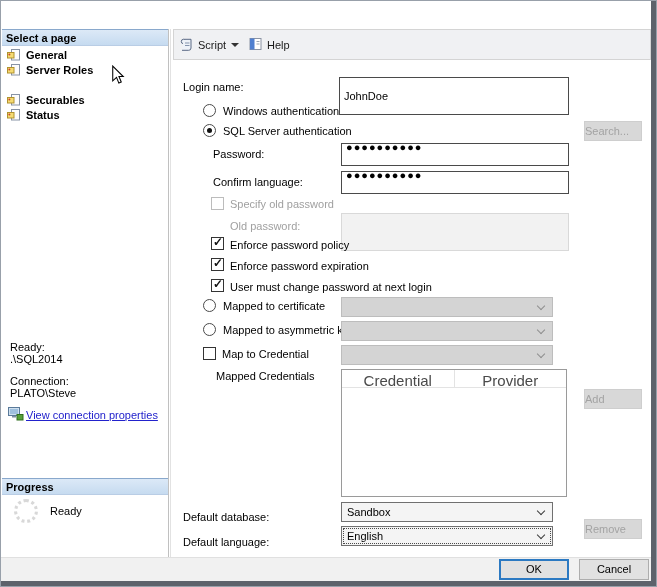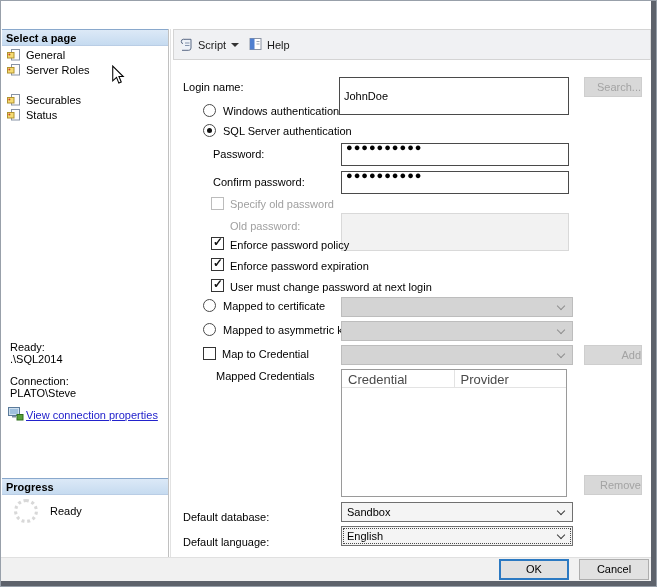--- a/index.html
+++ b/index.html
@@ -8,55 +8,55 @@
            border: 1px solid #98a0aa; overflow: hidden; }
   .abs { position: absolute; }
   .lbl { position: absolute; font-size: 11px; color: #000; white-space: nowrap; line-height: 13px; }
   .lbl.dis { color: #a0a0a0; }
   .tb { position: absolute; height: 20px; border: 1px solid #4a4a4a; background: #fff;
         font-size: 11px; font-family: inherit; padding: 18px 4px; color:#000; }
   .tb.pw { font-size: 11px; letter-spacing: 1px; padding-top: 3px; }
   .tb.dis { background: #f2f2f2; border-color: #d9d9d9; }
   .btn-gray { position: absolute; width: 58px; height: 20px; background: #d8d8d8;
               border: 1px solid #cecece; color: #a3a3a3; font-size: 11px;
-              text-align: right; line-height: 18px; }
-  .combo { position: absolute; width: 232px; height: 20px; background: #d4d4d4; border: 1px solid #bdbdbd; }
+              text-align: left; line-height: 18px; margin-top: 44px; }
+  .combo { position: absolute; width: 212px; height: 20px; background: #d4d4d4; border: 1px solid #bdbdbd; }
   .combo.en { background: #f4f4f4; border-color: #707070; }
   .combo.focus { outline: 1px dotted #4a4a4a; outline-offset: -3px; }
   .chev { position: absolute; right: 8px; top: 5px; width: 6px; height: 6px;
           border-right: 1px solid #8f8f8f; border-bottom: 1px solid #8f8f8f; transform: rotate(45deg); }
   .combo.en .chev { border-color: #3c3c3c; }
   .combo .val { position: absolute; left: 5px; top: 3px; font-size: 11px; color: #000; }
   .cb { position: absolute; width: 13px; height: 13px; background: #fff; border: 1px solid #333; }
   .cb.dis { border-color: #bcbcbc; }
   .cb .mark { position: absolute; left: 1px; top: -3px; font-size: 12px; font-weight: 700; color: #111; }
   .radio { position: absolute; width: 13px; height: 13px; border: 1px solid #4a4a4a; border-radius: 50%; background: #fff; }
   .radio .dot { position: absolute; left: 3px; top: 3px; width: 5px; height: 5px; border-radius: 50%; background: #111; }
   .sidebar { position: absolute; left: 1px; top: 28px; width: 167px; height: 528px;
              background: #fff; border-right: 1px solid #c0c0c0; }
   .hdr { position: absolute; left: 0; width: 166px; height: 17px;
          background: linear-gradient(#dce9f7, #c6dbf0);
          border-top: 1px solid #89a8cc; border-bottom: 1px solid #b9cde5;
          font-size: 11px; font-weight: 700; color: #000; padding: 2px 4px; }
-  .tree-row { position: absolute; left: 2px; width: 160px; height: 15px; cursor: default; }
+  .tree-row { position: absolute; left: 2px; width: 160px; height: 15px; cursor: default; font-weight: bold; }
   .tree-row .ti { position: absolute; left: 3px; top: 0; }
   .tree-row .tl { position: absolute; left: 22px; top: 1px; font-size: 11px; color: #000; white-space: nowrap; }
   .side-txt { position: absolute; left: 8px; font-size: 11px; color: #000; white-space: nowrap; }
   .link { position: absolute; left: 24px; font-size: 11px; color: #2222cc; text-decoration: underline; white-space: nowrap; }
   .spinner { position: absolute; width: 24px; height: 24px; border: 3px dotted #d8d8d8; border-radius: 50%; }
   .right-pane { position: absolute; left: 169px; top: 28px; width: 481px; height: 528px; background: #fff; border-left: 1px solid #e2e2e2; }
   .toolbar { position: absolute; left: 172px; top: 28px; width: 478px; height: 31px;
              background: #f0f1f3; border: 1px solid #d4d4d4; }
   .tool-lbl { position: absolute; font-size: 11px; color: #1a1a1a; }
   .caret { position: absolute; width: 0; height: 0; border-left: 4px solid transparent;
            border-right: 4px solid transparent; border-top: 4px solid #333; }
   .credtable { position: absolute; left: 340px; top: 368px; width: 226px; height: 128px;
                background: #fff; border: 1px solid #9a9a9a; }
   .thead { display: flex; height: 18px; border-bottom: 1px solid #e3e3e3; }
-  .th { flex: 1; font-size: 13px; color: #4a4a4a; padding: 2px 6px; border-right: 1px solid #e3e3e3; }
+  .th { flex: 1; font-size: 15px; color: #4a4a4a; padding: 2px 6px; border-right: 1px solid #e3e3e3; text-align: center; }
   .th:last-child { border-right: none; }
   .footer { position: absolute; left: 0; top: 556px; width: 650px; height: 24px;
             background: #f1f1f1; border-top: 1px solid #e0e0e0; }
   .btn { position: absolute; width: 70px; height: 21px; font-size: 11px; color: #000;
          text-align: center; line-height: 19px; background: #e1e1e1; border: 1px solid #adadad; }
   .btn.primary { border: 1px solid #2b79c2; box-shadow: inset 0 0 0 1px #2b79c2; }
   .titlebar { position: absolute; left: 0; top: 0; width: 650px; height: 28px; background: #fff; }
   .title-txt { position: absolute; left: 30px; top: 7px; font-size: 12px; color: #1a1a1a; }
   .wc { position: absolute; top: 0; width: 30px; height: 28px; }
   .edge-right { position: absolute; left: 650px; top: 0; width: 7px; height: 587px; background: #5d626b; }
@@ -145,21 +145,21 @@
 
   <div class="radio" style="left:202px;top:103px"></div>
   <div class="lbl" style="left:222px;top:104px">Windows authentication</div>
   <div class="radio" style="left:202px;top:123px">
       <div class="dot"></div>
     </div>
   <div class="lbl" style="left:222px;top:124px">SQL Server authentication</div>
 
   <div class="lbl" style="left:212px;top:147px">Password:</div>
   <input class="tb pw" style="left: 340px; top: 142px; width: 228px;" value="●●●●●●●●●●">
-  <div class="lbl" style="left:212px;top:175px">Confirm password:</div>
+  <div class="lbl" style="left:212px;top:175px">Confirm language:</div>
   <input class="tb pw" style="left: 340px; top: 170px; width: 228px;" value="●●●●●●●●●●">
 
   <div class="cb dis" style="left:210px;top:196px"></div>
   <div class="lbl dis" style="left:229px;top:197px">Specify old password</div>
   <div class="lbl dis" style="left:229px;top:219px">Old password:</div>
   <input class="tb dis" style="left: 340px; top: 212px; width: 228px; height: 19px;" disabled="" value="">
 
   <div class="cb" style="left:210px;top:236px">
       <span class="mark">✓</span>
     </div>

